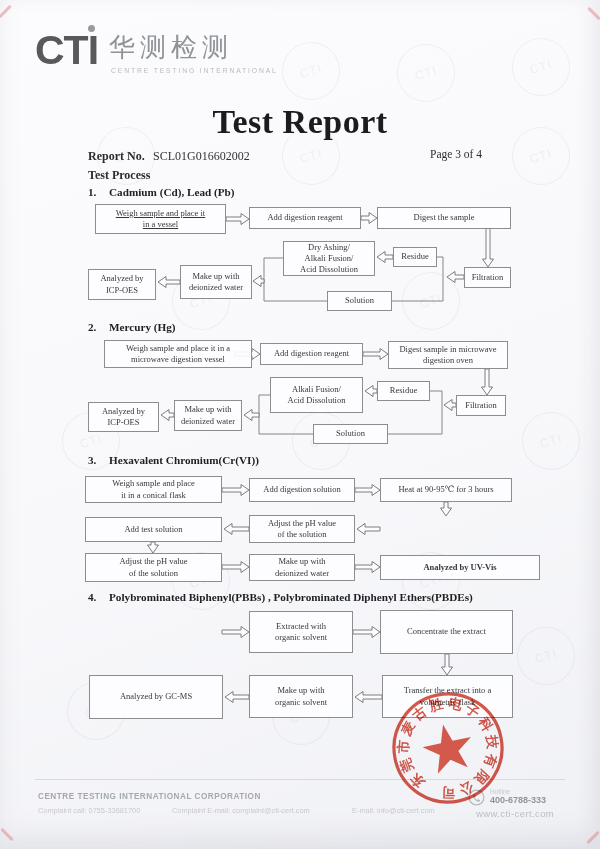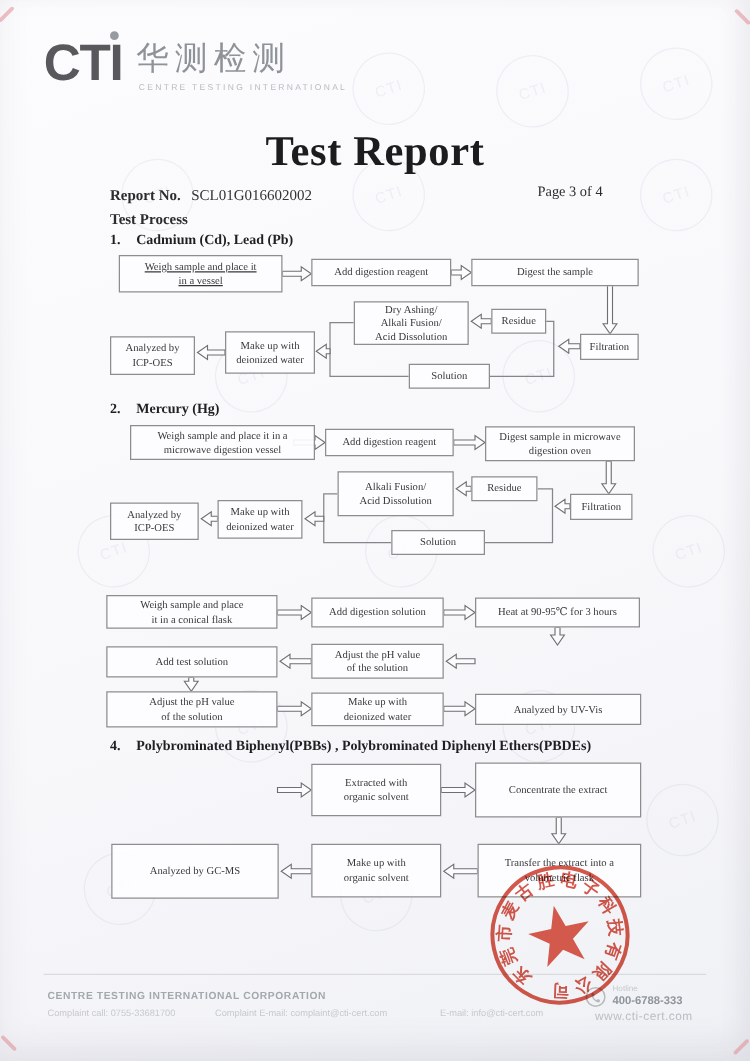--- a/index.html
+++ b/index.html
@@ -146,20 +146,23 @@
 Acid Dissolution</div>
     <div class="node" style="left:377px;top:46px;width:53px;height:20px;">Residue</div>
     <div class="node" style="left:456px;top:60px;width:50px;height:21px;">Filtration</div>
     <div class="node" style="left:88px;top:67px;width:71px;height:30px;">Analyzed by
 ICP-OES</div>
     <div class="node" style="left:174px;top:65px;width:68px;height:31px;">Make up with
 deionized water</div>
     <div class="node" style="left:313px;top:89px;width:75px;height:20px;">Solution</div>
   </div>
 
+  <div class="abs sec-h" style="top:454px;">
+    <span class="num">3.</span><span>Hexavalent Chromium(Cr(VI))</span>
+  </div>
   <div class="flow" style="top:470px;height:115px;">
     <svg class="wires" width="600" height="115">
       <path class="ar" d="M222 18L241 18L241 14.5L249 20L241 25.5L241 22L222 22Z"></path>
       <path class="ar" d="M355 18L372 18L372 14.5L380 20L372 25.5L372 22L355 22Z"></path>
       <path class="ar" d="M444 32L444 38L440.5 38L446 46L451.5 38L448 38L448 32Z"></path>
       <path class="ar" d="M380 57L365 57L365 53.5L357 59L365 64.5L365 61L380 61Z"></path>
       <path class="ar" d="M249 57L232 57L232 53.5L224 59L232 64.5L232 61L249 61Z"></path>
       <path class="ar" d="M151 72L151 75L147.5 75L153 83L158.5 75L155 75L155 72Z"></path>
       <path class="ar" d="M222 95L241 95L241 91.5L249 97L241 102.5L241 99L222 99Z"></path>
       <path class="ar" d="M355 95L372 95L372 91.5L380 97L372 102.5L372 99L355 99Z"></path>
@@ -168,21 +171,21 @@
 it in a conical flask</div>
     <div class="node" style="left:249px;top:8px;width:106px;height:24px;">Add digestion solution</div>
     <div class="node" style="left:380px;top:8px;width:132px;height:24px;">Heat at 90-95℃ for 3 hours</div>
     <div class="node" style="left:85px;top:47px;width:137px;height:25px;">Add test solution</div>
     <div class="node" style="left:249px;top:45px;width:106px;height:28px;">Adjust the pH value
 of the solution</div>
     <div class="node" style="left:85px;top:83px;width:137px;height:29px;">Adjust the pH value
 of the solution</div>
     <div class="node" style="left:249px;top:84px;width:106px;height:27px;">Make up with
 deionized water</div>
-    <div class="node" style="left:380px;top:85px;width:133px;height:25px;">Analyzed by UV-Vis</div>
+    <div class="node" style="left:380px;top:85px;width:160px;height:25px;font-weight:bold;">Analyzed by UV-Vis</div>
   </div>
 
   <div class="abs sec-h" style="top:591px;">
     <span class="num">4.</span><span>Polybrominated Biphenyl(PBBs) , Polybrominated Diphenyl Ethers(PBDEs)</span>
   </div>
   <div class="flow" style="top:600px;height:125px;">
     <svg class="wires" width="600" height="125">
       <path class="ar" d="M222 30L241 30L241 26.5L249 32L241 37.5L241 34L222 34Z"></path>
       <path class="ar" d="M353 30L372 30L372 26.5L380 32L372 37.5L372 34L353 34Z"></path>
       <path class="ar" d="M445 54L445 67L441.5 67L447 75L452.5 67L449 67L449 54Z"></path>

